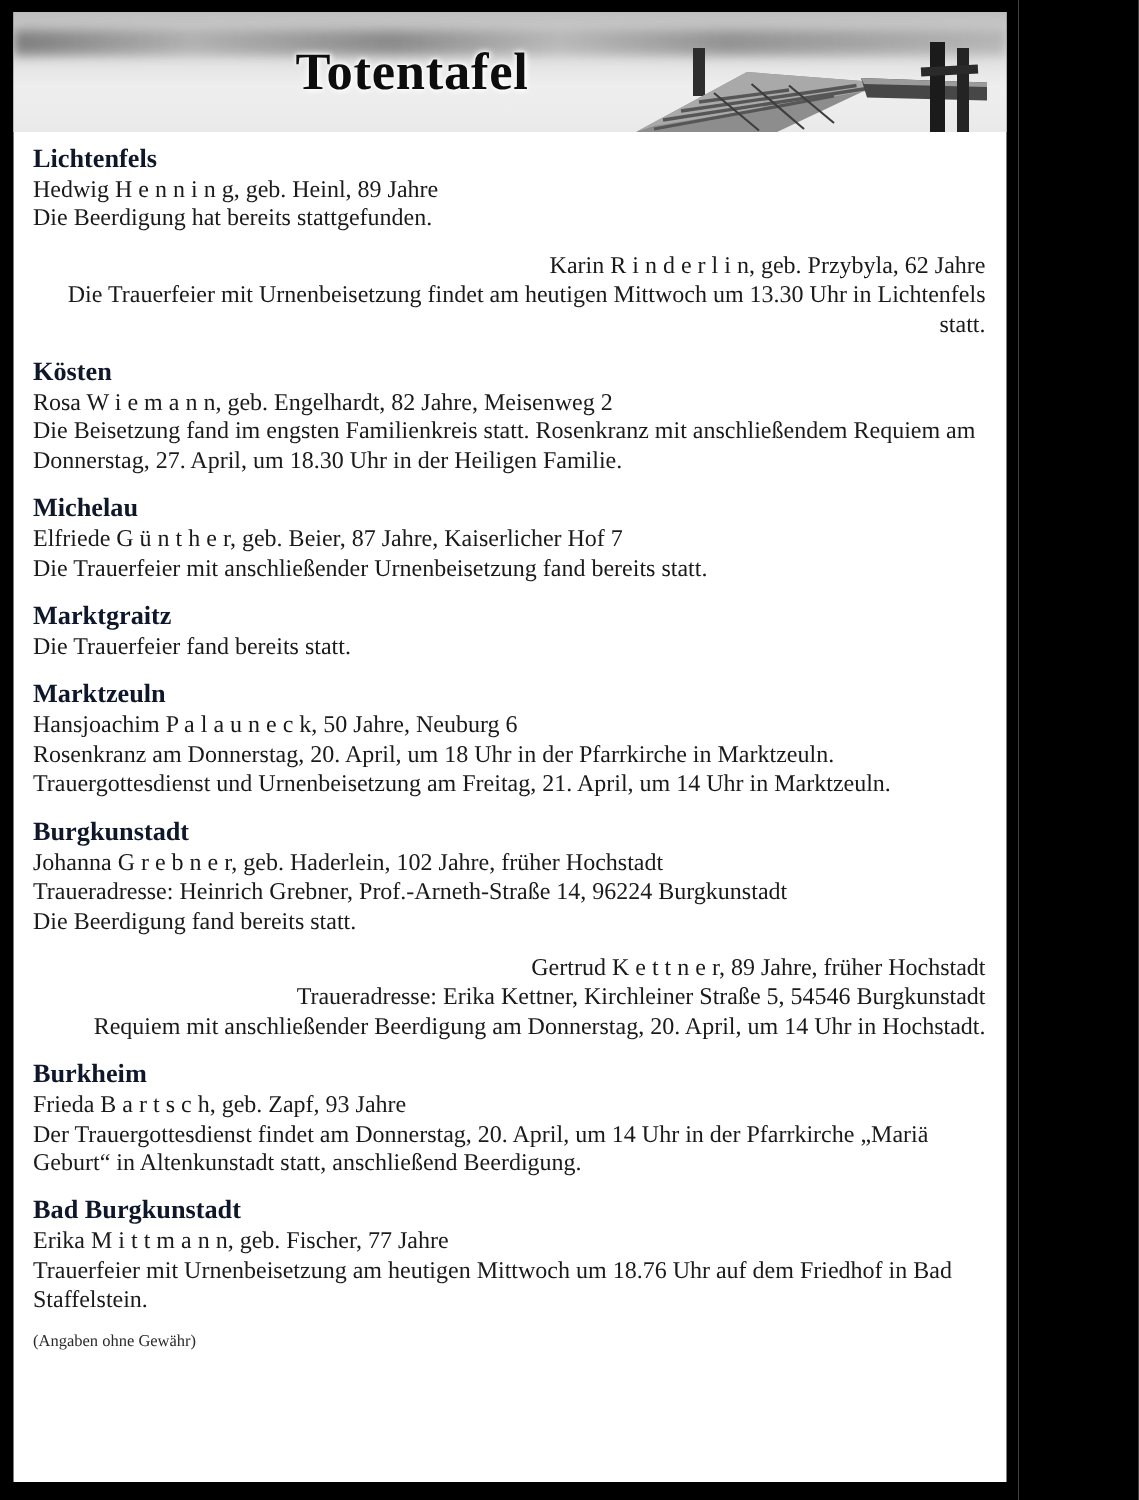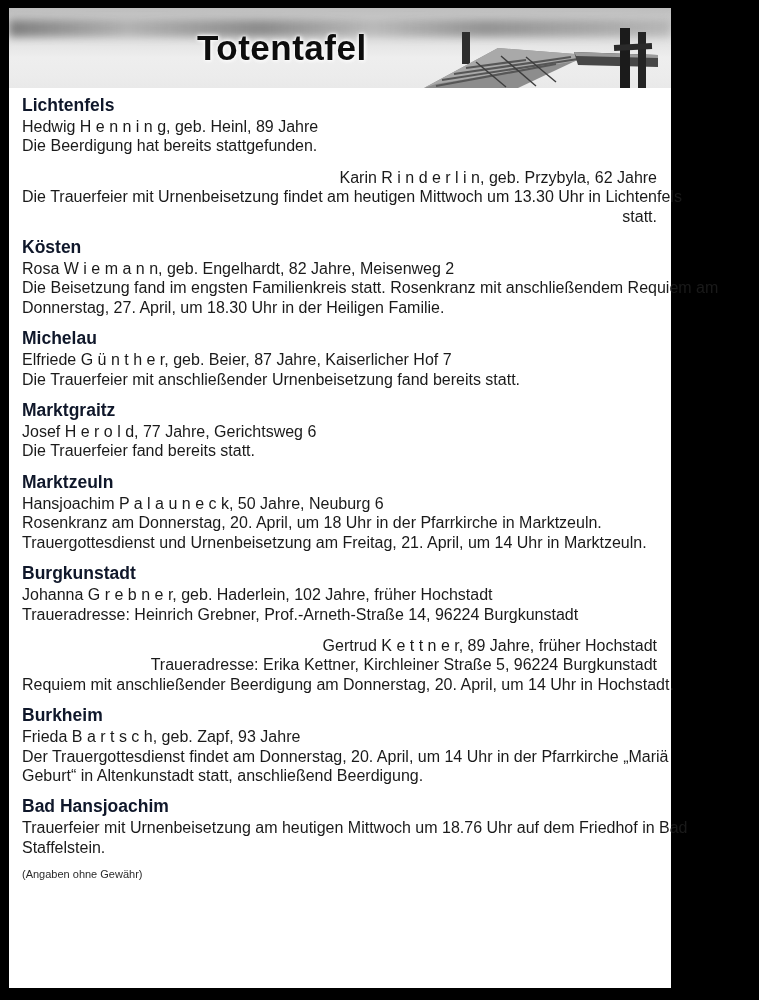--- a/index.html
+++ b/index.html
@@ -4,21 +4,21 @@
 <style>
   html, body { margin: 0; padding: 0; background: #000; }
   body { width: 759px; height: 1000px; overflow: hidden; }
   .page {
     box-sizing: border-box;
     width: 679px; height: 1000px;
     border-style: solid;
     border-color: #000;
     border-width: 8px 8px 12px 9px;
     background: #fff;
-    font-family: Liberation Sans, sans-serif;
+    font-family: Liberation Serif, serif;
     position: relative;
   }
   
   .masthead {
     position: relative;
     width: 100%; height: 80px;
     overflow: hidden;
     background: linear-gradient(180deg,
       #bdbdbd 0%, #c9c9c9 12%, #cfcfcf 22%,
       #e2e2e2 40%, #eeeeee 62%, #ececec 85%, #e9e9e9 100%);
@@ -123,55 +123,56 @@
       <div class="section">
         <div class="section-header">Michelau</div>
         <div class="entry">
           <div class="line">Elfriede G ü n t h e r, geb. Beier, 87 Jahre, Kaiserlicher Hof 7</div>
           <div class="line">Die Trauerfeier mit anschließender Urnenbeisetzung fand bereits statt.</div>
         </div>
       </div>
       <div class="section">
         <div class="section-header">Marktgraitz</div>
         <div class="entry">
-          <div class="line">Josef H e r o l d, 77 Jahre, Gerichtsweg 6</div>
           <div class="line">Die Trauerfeier fand bereits statt.</div>
         </div>
       </div>
       <div class="section">
         <div class="section-header">Marktzeuln</div>
         <div class="entry">
           <div class="line">Hansjoachim P a l a u n e c k, 50 Jahre, Neuburg 6</div>
           <div class="line">Rosenkranz am Donnerstag, 20. April, um 18 Uhr in der Pfarrkirche in Marktzeuln.</div>
           <div class="line">Trauergottesdienst und Urnenbeisetzung am Freitag, 21. April, um 14 Uhr in Marktzeuln.</div>
         </div>
       </div>
       <div class="section">
         <div class="section-header">Burgkunstadt</div>
         <div class="entry">
           <div class="line">Johanna G r e b n e r, geb. Haderlein, 102 Jahre, früher Hochstadt</div>
           <div class="line">Traueradresse: Heinrich Grebner, Prof.-Arneth-Straße 14, 96224 Burgkunstadt</div>
+          <div class="line">Die Beerdigung fand bereits statt.</div>
         </div>
         <div class="entry">
           <div class="line">Gertrud K e t t n e r, 89 Jahre, früher Hochstadt</div>
-          <div class="line">Traueradresse: Erika Kettner, Kirchleiner Straße 5, 96224 Burgkunstadt</div>
+          <div class="line">Traueradresse: Erika Kettner, Kirchleiner Straße 5, 54546 Burgkunstadt</div>
           <div class="line">Requiem mit anschließender Beerdigung am Donnerstag, 20. April, um 14 Uhr in Hochstadt.</div>
         </div>
       </div>
       <div class="section">
         <div class="section-header">Burkheim</div>
         <div class="entry">
           <div class="line">Frieda B a r t s c h, geb. Zapf, 93 Jahre</div>
           <div class="line">Der Trauergottesdienst findet am Donnerstag, 20. April, um 14 Uhr in der Pfarrkirche „Mariä</div>
           <div class="line">Geburt“ in Altenkunstadt statt, anschließend Beerdigung.</div>
         </div>
       </div>
       <div class="section">
-        <div class="section-header">Bad Hansjoachim</div>
+        <div class="section-header">Bad Burgkunstadt</div>
         <div class="entry">
+          <div class="line">Erika M i t t m a n n, geb. Fischer, 77 Jahre</div>
           <div class="line">Trauerfeier mit Urnenbeisetzung am heutigen Mittwoch um 18.76 Uhr auf dem Friedhof in Bad</div>
           <div class="line">Staffelstein.</div>
         </div>
       </div>
     </div>
 
   <div class="content">
     <div class="disclaimer">(Angaben ohne Gewähr)</div>
   </div>
 

